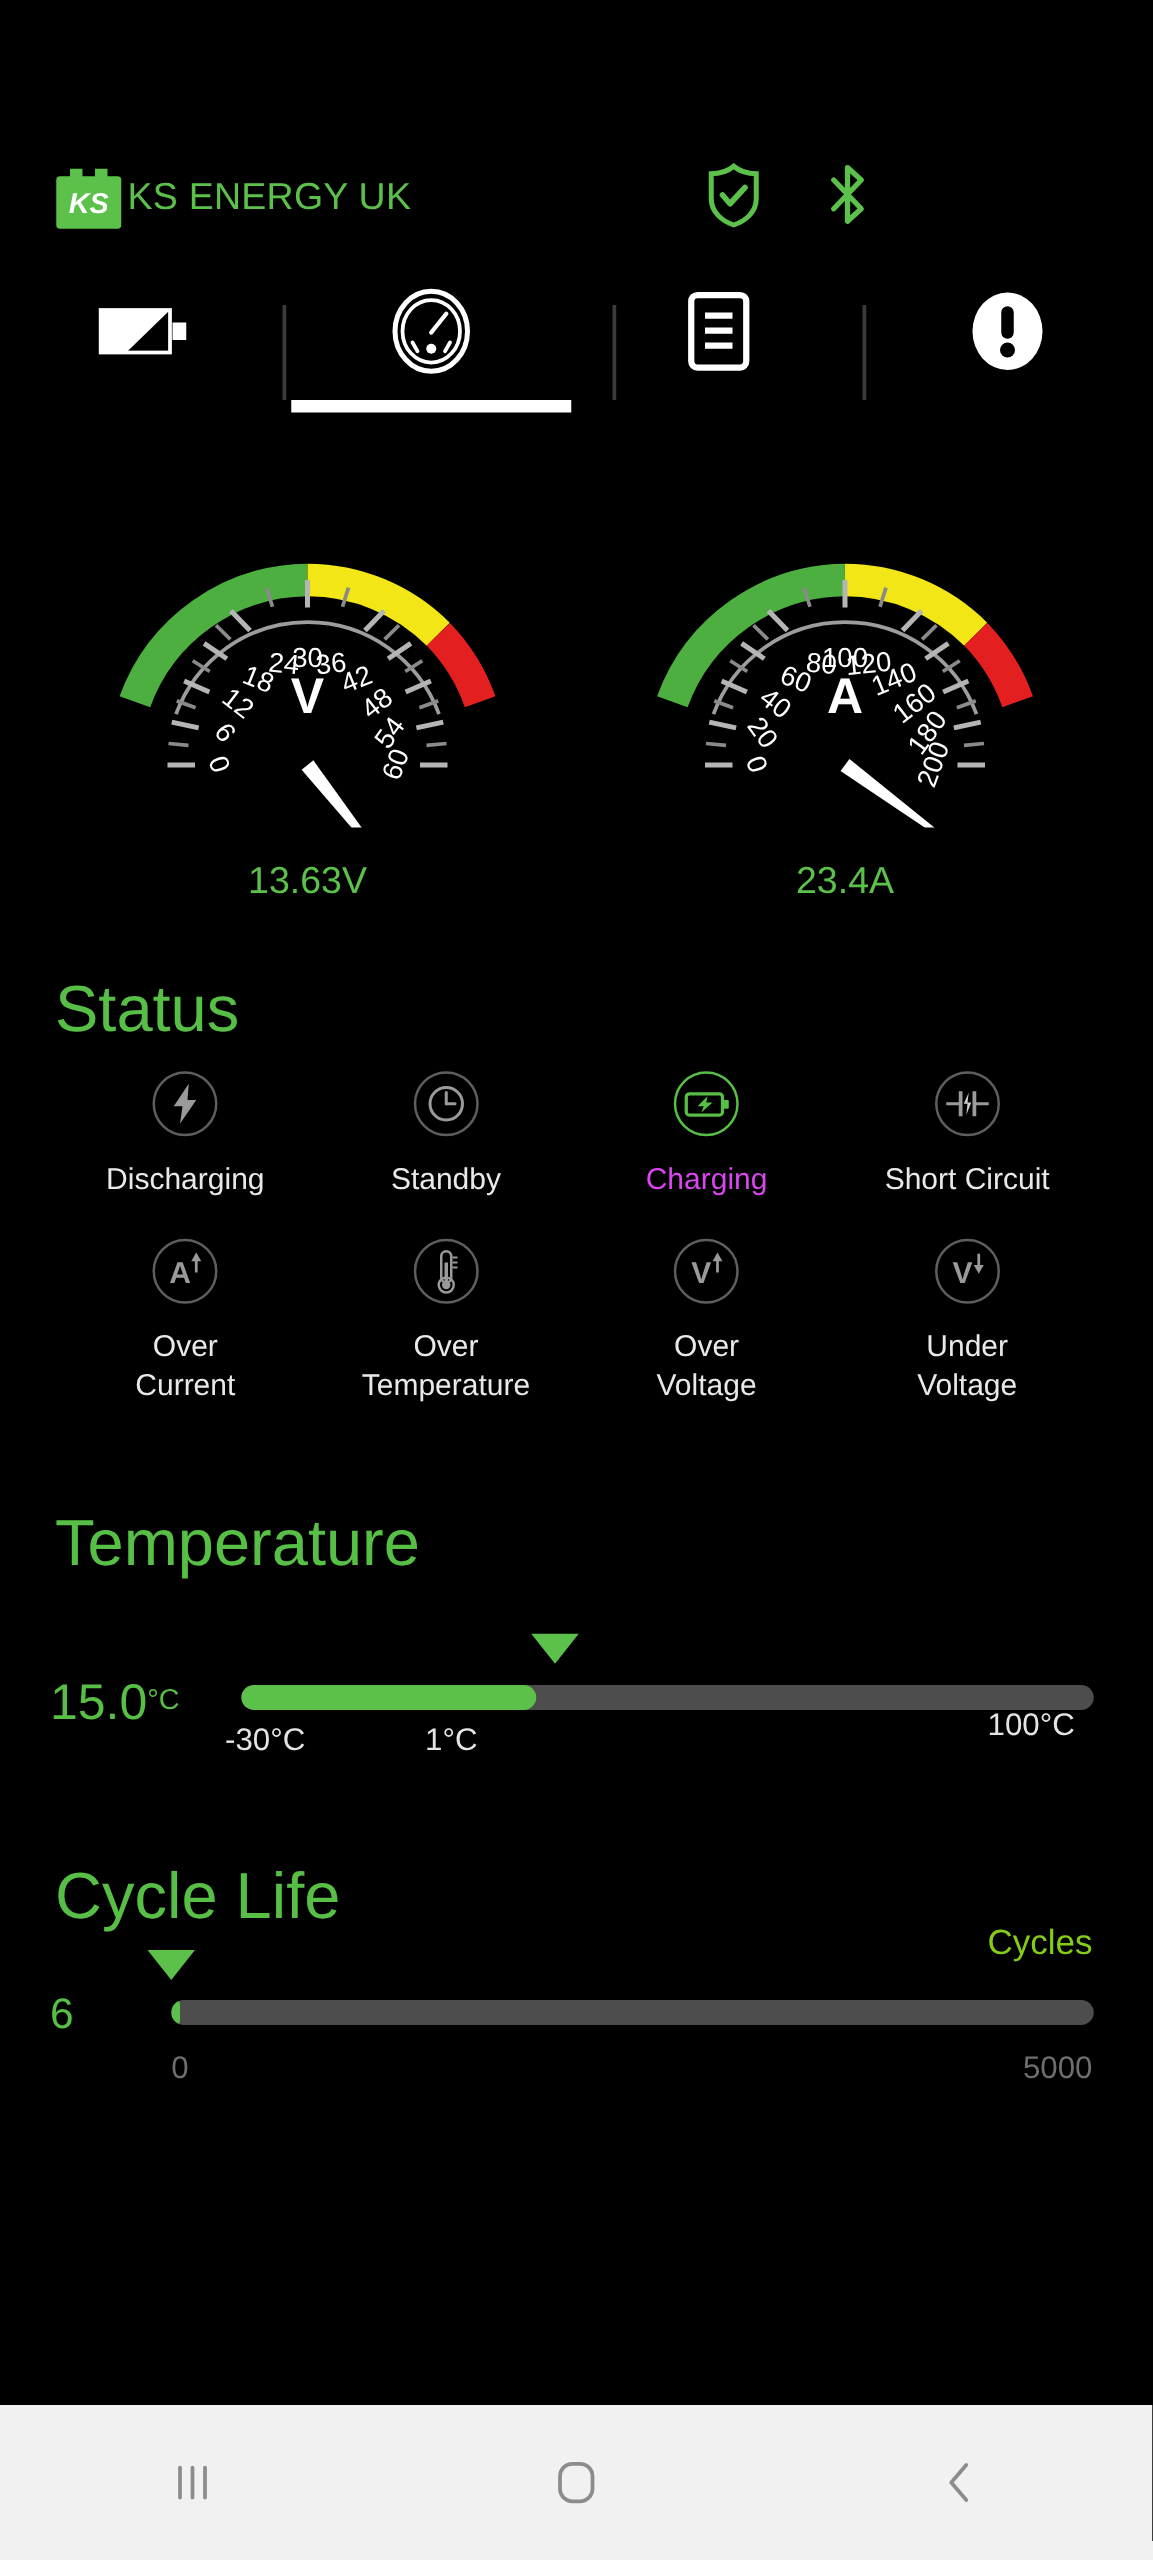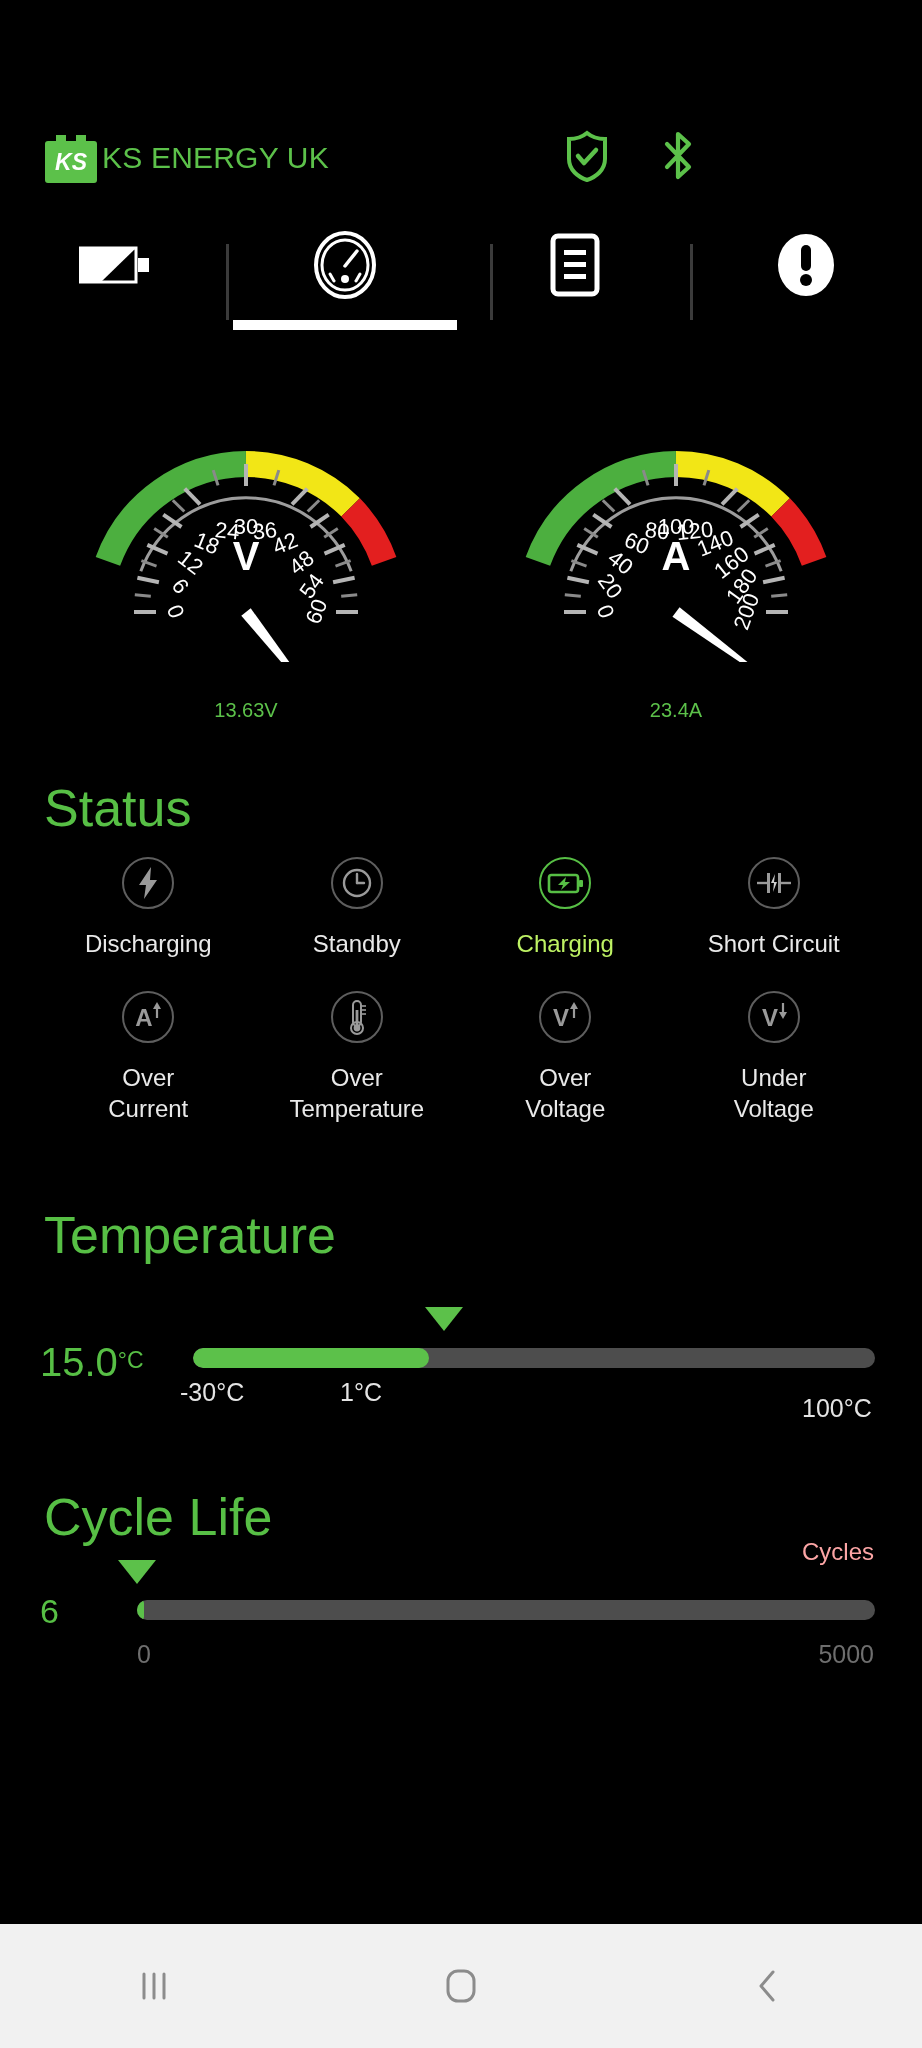--- a/index.html
+++ b/index.html
@@ -44,62 +44,62 @@
     position:absolute; top:22px; width:3px; height:76px; background:#3b3b3b;
   }
 
   
   .gauges { position:absolute; left:0; top:412px; width:922px; height:310px; }
   .gauge-wrap { position:absolute; top:0; width:340px; height:310px; }
   .gauge-wrap.left { left:76px; }
   .gauge-wrap.right { left:506px; }
   .gauge-read {
     position:absolute; bottom:0; left:0; width:100%;
-    text-align:center; font-size:20px; color:#5cc14a;
+    text-align:center; font-size:30px; color:#5cc14a;
   }
 
   
   .section-title {
     position:absolute; left:44px; font-size:52px; color:#57bf45;
     font-weight:400; white-space:nowrap;
   }
 
   
   .status-grid {
     position:absolute; left:44px; top:856px; width:834px;
     display:grid; grid-template-columns:repeat(4,1fr);
     row-gap:30px;
   }
   .status-cell { display:flex; flex-direction:column; align-items:center; }
   .status-ico { width:54px; height:54px; margin-bottom:18px; }
   .status-label {
     font-size:24px; line-height:1.32; text-align:center; color:#e9e9e9;
     white-space:pre-line;
   }
-  .status-cell.active .status-label { color:#bef264; }
+  .status-cell.active .status-label { color:#d946ef; }
 
   
   .slider-block { position:absolute; left:0; width:922px; }
   .slider-value {
     position:absolute; font-size:40px; color:#57bf45; white-space:nowrap;
   }
   .deg-unit { font-size:23px; vertical-align:8px; }
   .track {
     position:absolute; height:20px; border-radius:10px; background:#4d4d4d;
     overflow:hidden;
   }
   .track-fill { height:100%; background:#5cc14a; border-radius:10px; }
   .marker {
     position:absolute; width:0; height:0;
     border-left:19px solid transparent; border-right:19px solid transparent;
     border-top:24px solid #5cc14a;
   }
   .tick-label { position:absolute; font-size:25px; color:#e4e4e4; white-space:nowrap; }
   .tick-label.dim { color:#6e6e6e; }
-  .unit-label { position:absolute; font-size:24px; color:#fca5a5; }
+  .unit-label { position:absolute; font-size:28px; color:#84cc16; }
 
   
   .navbar {
     position:absolute; left:0; bottom:0; width:922px; height:124px;
     background:#f1f1f1;
     display:flex; align-items:center; justify-content:space-around;
   }
   .nav-btn { width:120px; height:100%; display:flex; align-items:center; justify-content:center; }
 </style>
 </head>
@@ -430,21 +430,21 @@
     <div class="slider-value" style="left:40px; top:50px;">
       <span>15.0</span><span class="deg-unit">°C</span>
     </div>
 
     <div class="track" style="left:193px; top:58px; width:682px;">
       <div class="track-fill" style="width:34.6%;"></div>
     </div>
 
     <div class="tick-label" style="left:180px; top:88px;">-30°C</div>
     <div class="tick-label" style="left:340px; top:88px;">1°C</div>
-    <div class="tick-label" style="left:790px; top:104px;margin-left:12px;">100°C</div>
+    <div class="tick-label" style="left:790px; top:76px;">100°C</div>
   </div>
 
   <div class="section-title" style="top:1487px;">Cycle Life</div>
 
   <div class="slider-block" style="top:1520px; height:160px;">
     <div class="unit-label" style="right:48px; top:18px;">Cycles</div>
 
     <div class="marker" style="left:118px; top:40px;"></div>
 
     <div class="slider-value" style="left:40px; top:72px; font-size:34px;">6</div>

